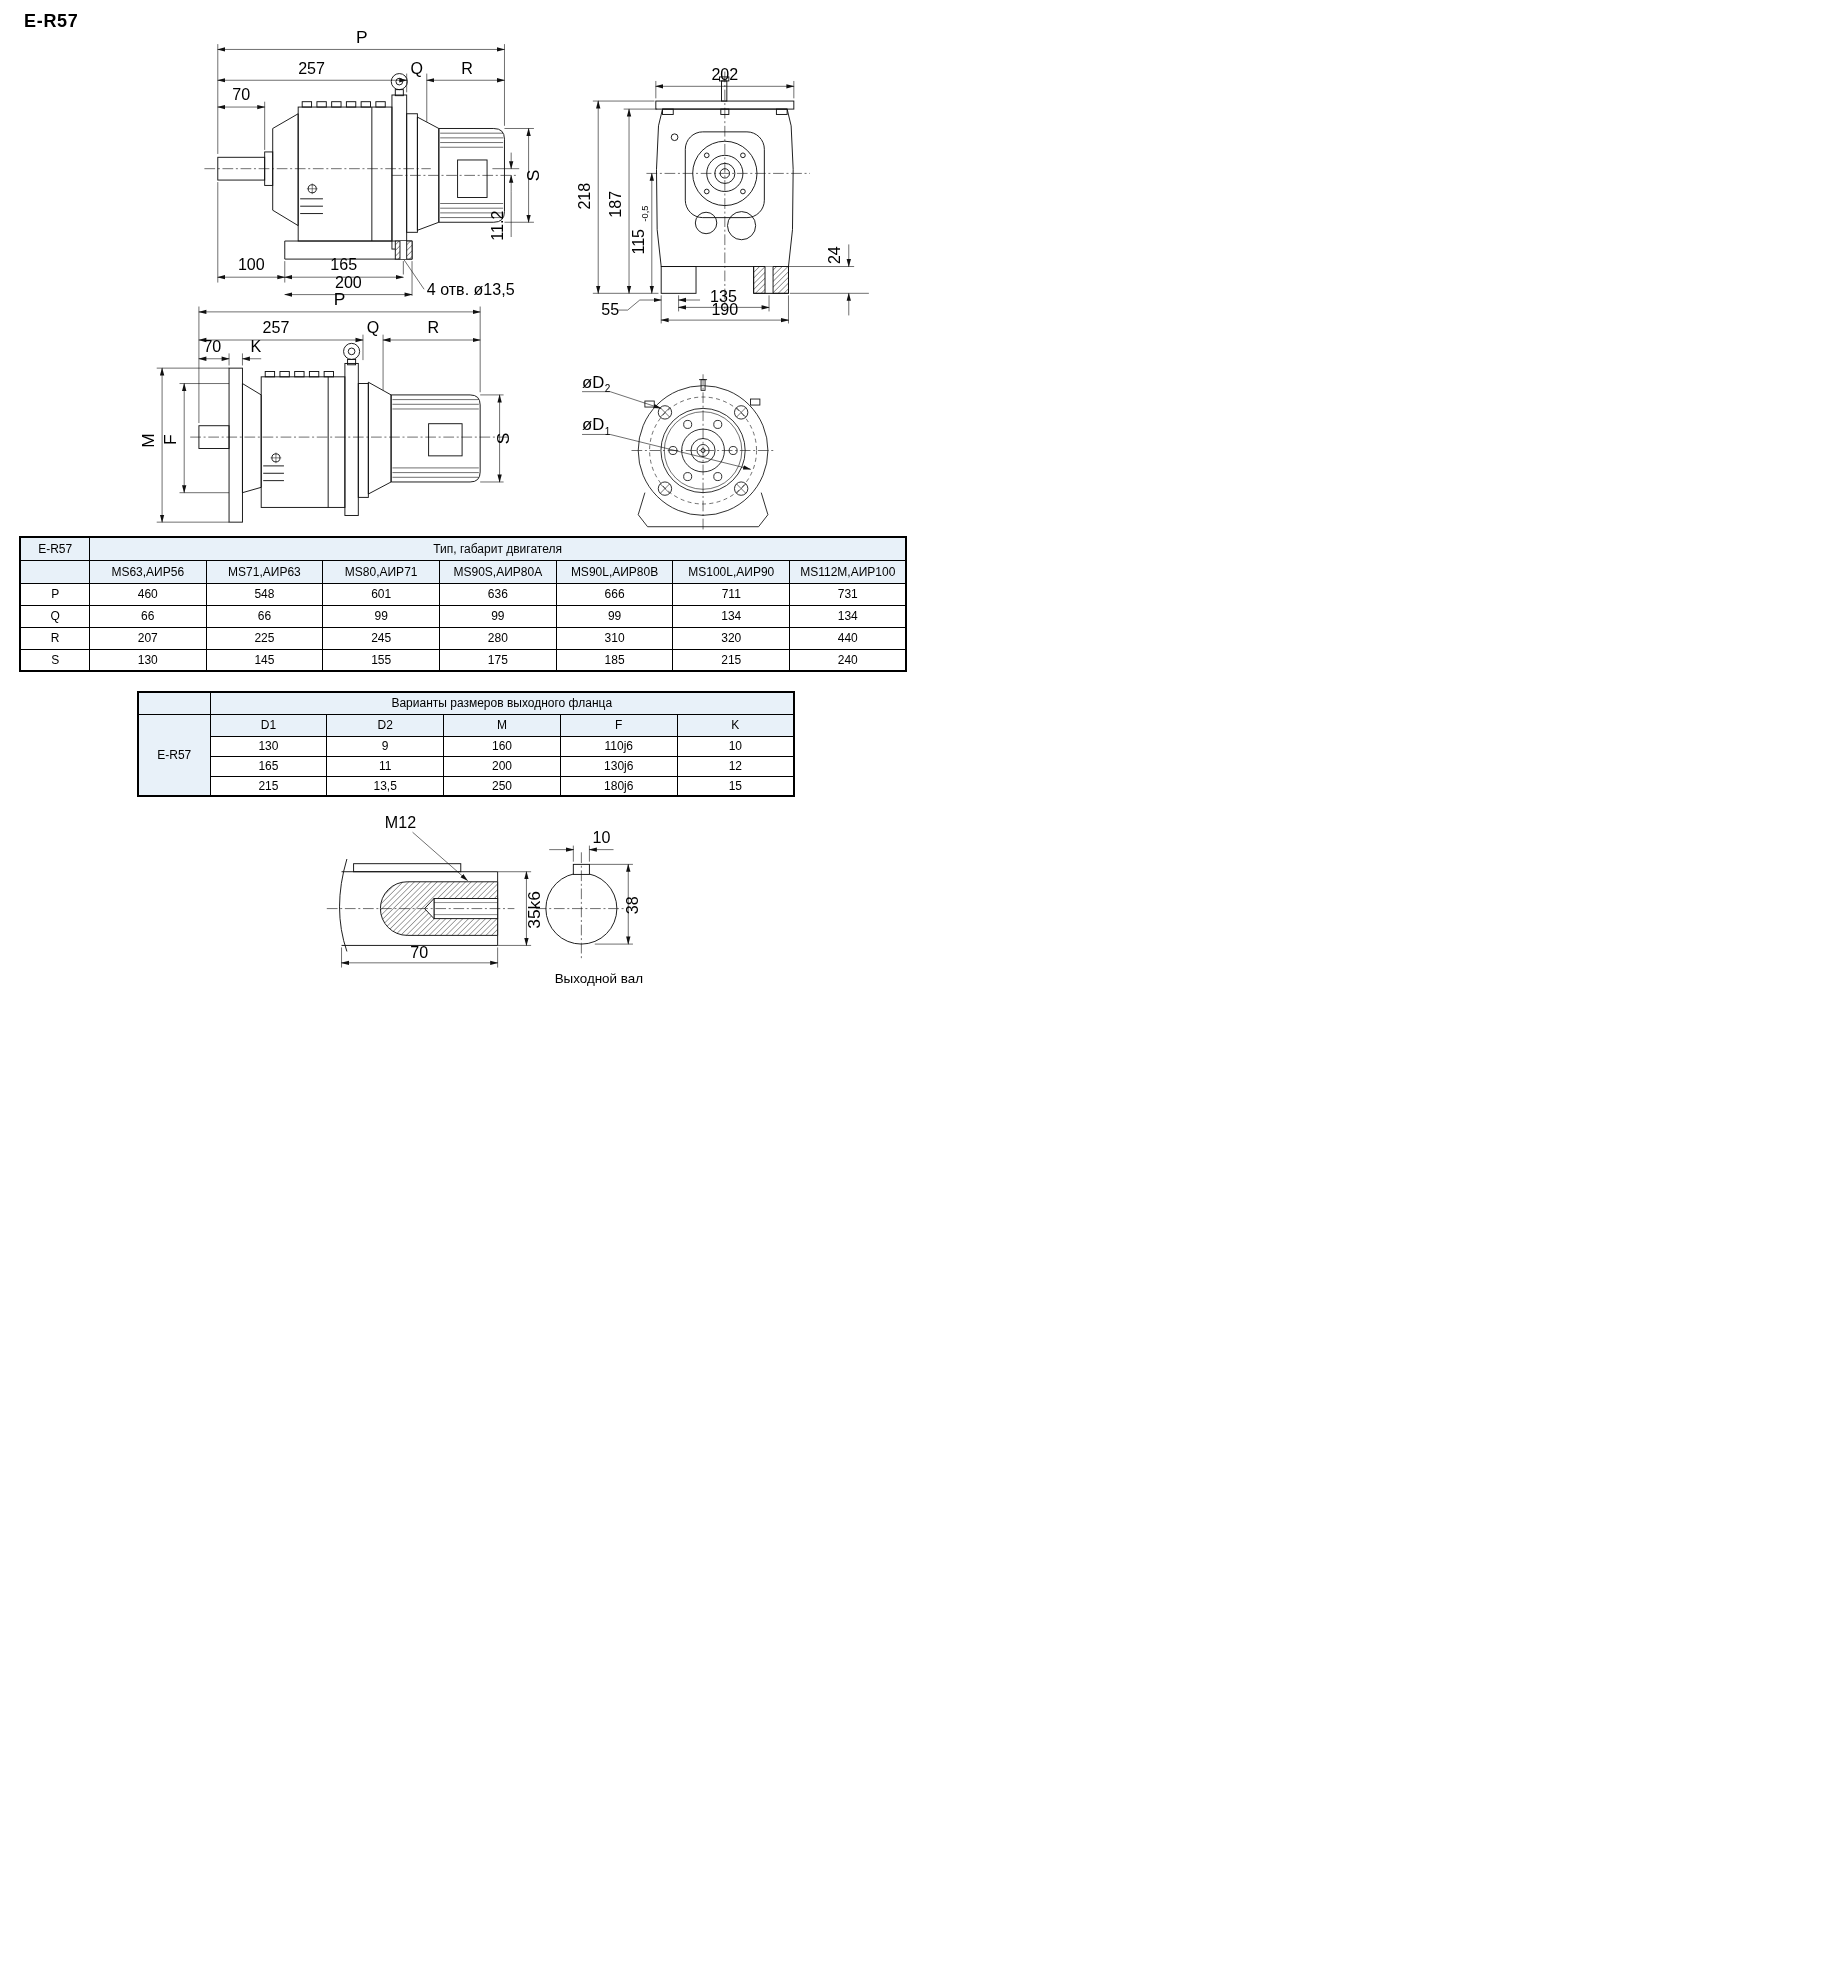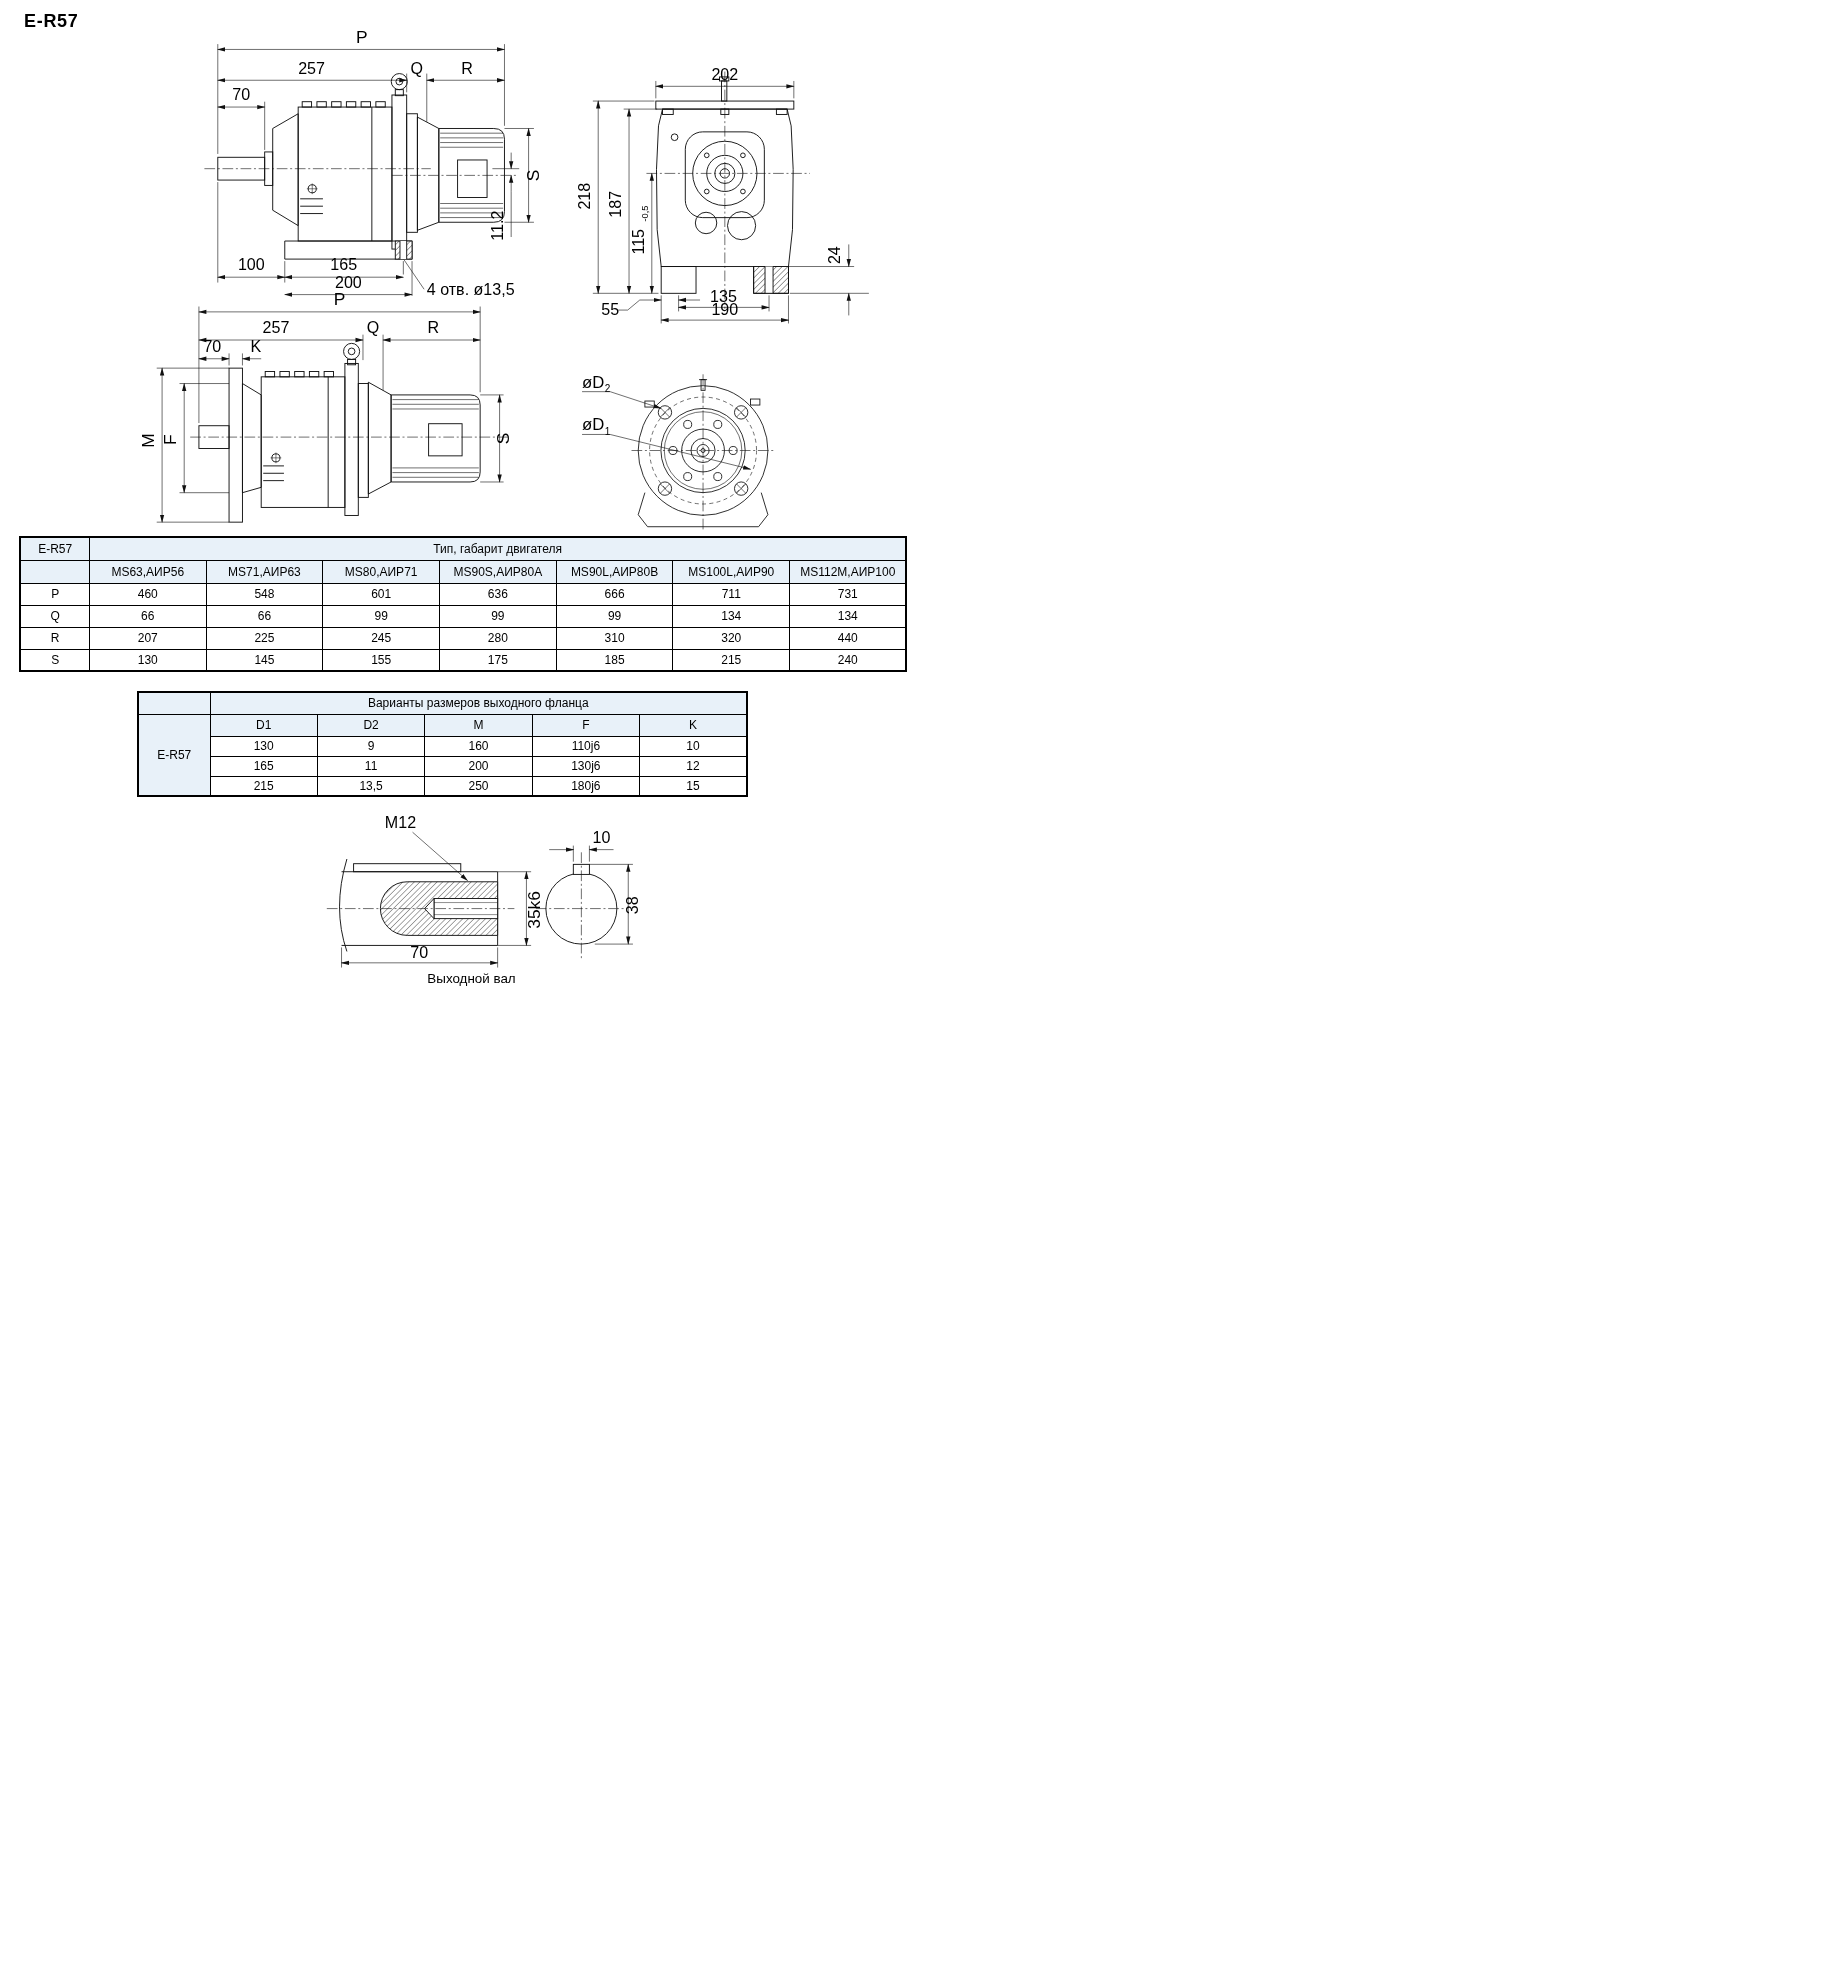--- a/index.html
+++ b/index.html
@@ -15,24 +15,24 @@
       text-align:center;vertical-align:middle;font-size:12px;padding:0;
       white-space:nowrap;overflow:hidden;font-weight:normal;}
   .hdrbg{background:#e8f1f9;}
   .cell-corner{text-align:left;padding-left:8px;font-weight:bold;font-size:12.7px;}
   .cell-title{font-weight:bold;font-size:12.7px;}
   .colh{font-weight:bold;}
   .rowh{font-weight:bold;}
   #motor-table-wrap{left:19.4px;top:536px;width:888px;}
   #motor-table-wrap tr{height:22px;}
   #motor-table-wrap tr.hrow{height:23px;}
-  #flange-table-wrap{left:137px;top:691px;width:611px;}
+  #flange-table-wrap{left:137px;top:691px;width:658px;}
   #flange-table-wrap tr{height:20px;}
   #flange-table-wrap tr.hrow{height:22px;}
-  #shaft-caption{left:300px;top:971px;width:343px;text-align:center;font-size:13.4px;}
+  #shaft-caption{left:300px;top:971px;width:343px;text-align:right;font-size:13.4px;}
 </style>
 </head>
 <body>
 
 <div id="page">
 
   <div class="abs" id="page-title">E-R57</div>
 
   <svg class="abs" style="left:191px;top:28px;" width="355" height="276" viewBox="0 0 530 412">
     <defs>

